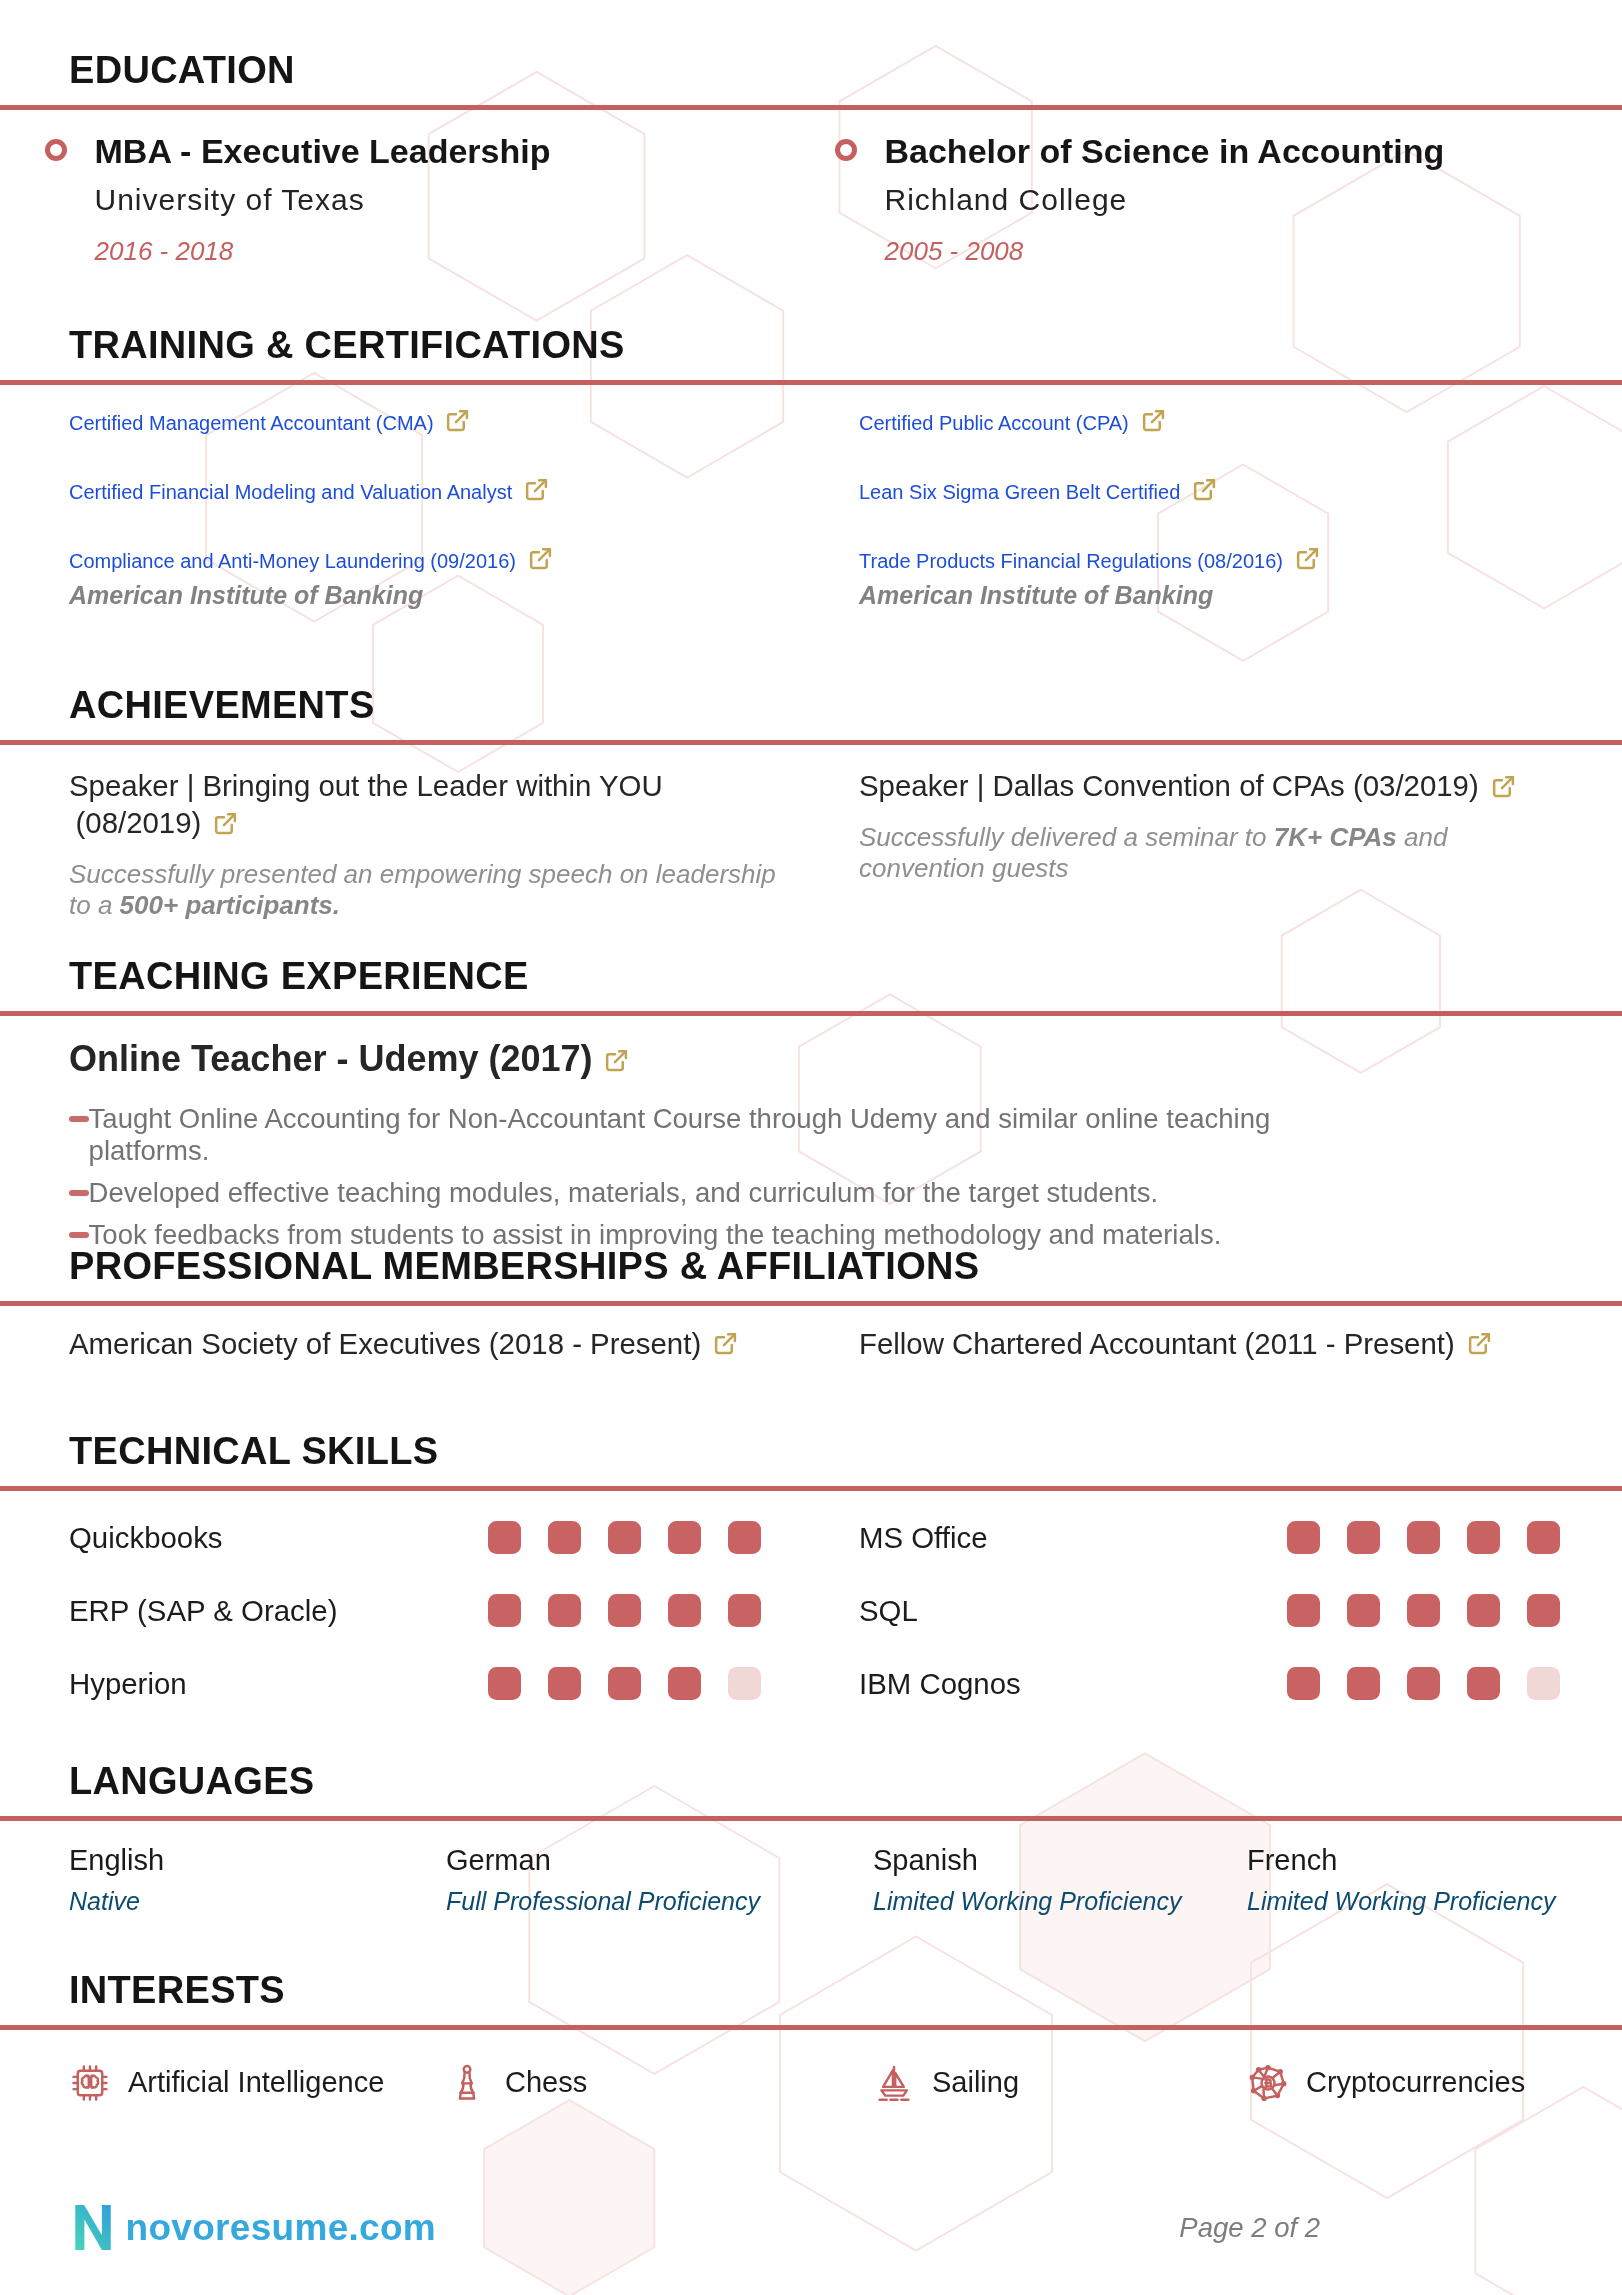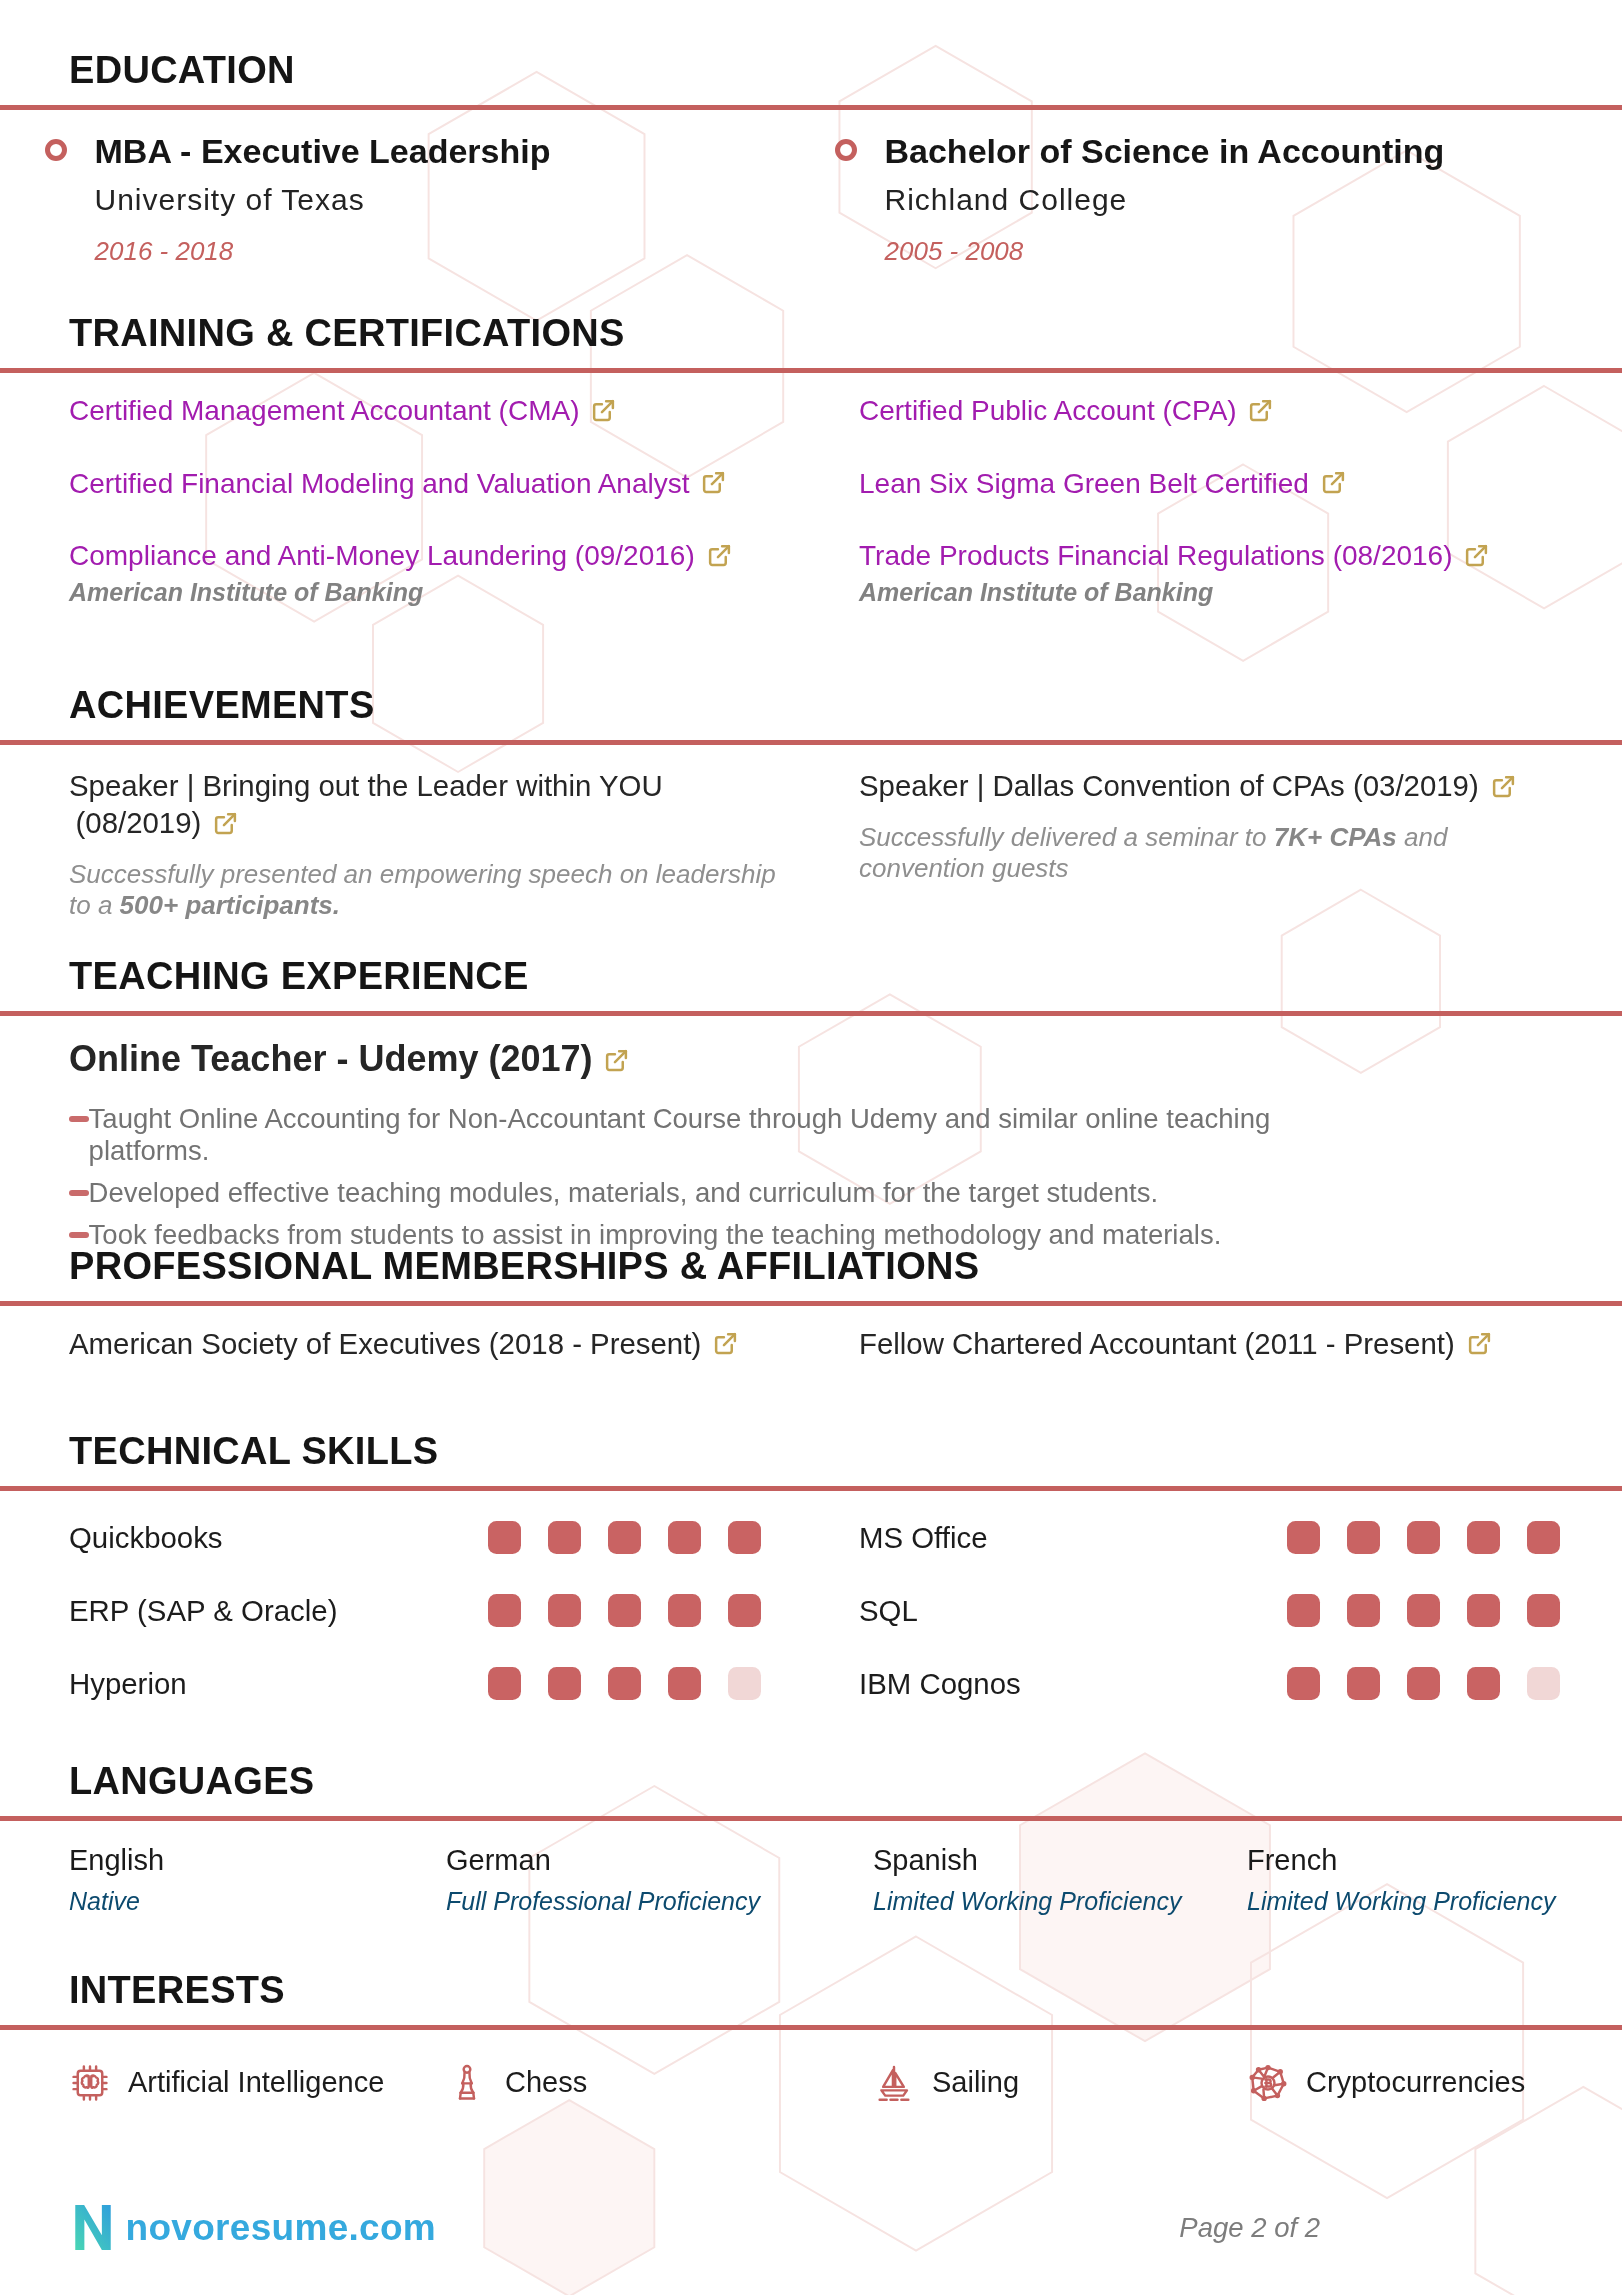--- a/index.html
+++ b/index.html
@@ -12,21 +12,21 @@
   .twocol{display:grid;grid-template-columns:790px auto;padding:0 63px 0 69px;box-sizing:border-box;width:1622px;}
   
   .edu-entry{display:flex;margin-left:-24px;}
   .edu-ring{width:22px;height:22px;border:5.9px solid #c4605e;border-radius:50%;box-sizing:border-box;flex:0 0 22px;margin-top:5.2px;}
   .edu-text{margin-left:27.5px;}
   .edu-degree{font-size:34px;font-weight:700;color:#161616;line-height:1.1;}
   .edu-school{font-size:30px;color:#232323;letter-spacing:1px;margin-top:11.8px;line-height:1.1;}
   .edu-dates{font-size:26px;font-style:italic;color:#c4605e;margin-top:22px;line-height:1;}
   
   .cert-row{margin-bottom:42px;}
-  .cert-name{font-size:28px;color:#a21caf;line-height:1.08;}
+  .cert-name{font-size:20px;color:#1d4ed8;line-height:1.08;}
   .cert-org{font-size:25px;font-weight:700;font-style:italic;color:#828282;margin-top:9.2px;line-height:1;}
   .link-ic{width:25px;height:25px;vertical-align:-2.6px;margin-left:11.8px;}
   .link-ic path{stroke:#c2a351;stroke-width:2.4;fill:none;stroke-linecap:round;stroke-linejoin:round;}
   
   .ach-title{font-size:29.4px;color:#262626;line-height:1.25;}
   .ach-ind{padding-left:6.5px;}
   .ach-desc{font-size:26px;font-style:italic;color:#8f8f8f;line-height:1.18;margin-top:17px;}
   .ach-desc b{font-weight:700;color:#878787;}
   .ach-desc.l{max-width:707px;}
   .ach-desc.r{max-width:694px;}
@@ -103,21 +103,21 @@
         <span class="edu-ring"></span>
         <div class="edu-text">
           <div class="edu-degree">Bachelor of Science in Accounting</div>
           <div class="edu-school">Richland College</div>
           <div class="edu-dates">2005 - 2008</div>
         </div>
       </div>
     </div>
   </div>
 
-  <div class="section" style="top:314px">
+  <div class="section" style="top:326px">
     <h2 class="sec-title">TRAINING &amp; CERTIFICATIONS</h2>
     <div class="divider"></div>
     <div class="twocol" style="margin-top:23.6px">
       <div>
         <div class="cert-row">
           <span class="cert-name">Certified Management Accountant (CMA)</span><svg class="link-ic" viewBox="0 0 24 24">
               <path d="M18 13.5V19a2 2 0 0 1-2 2H5a2 2 0 0 1-2-2V8a2 2 0 0 1 2-2h5.5"></path>
               <path d="M14.5 3H21v6.5"></path>
               <path d="M10.5 13.5 21 3"></path>
             </svg>

